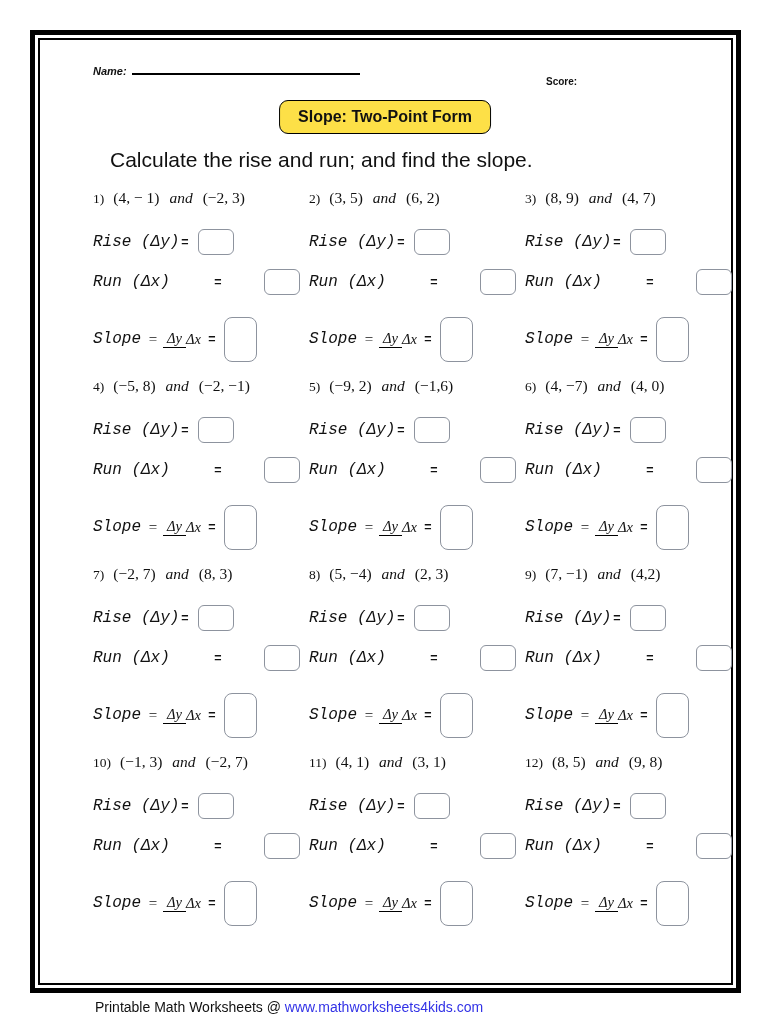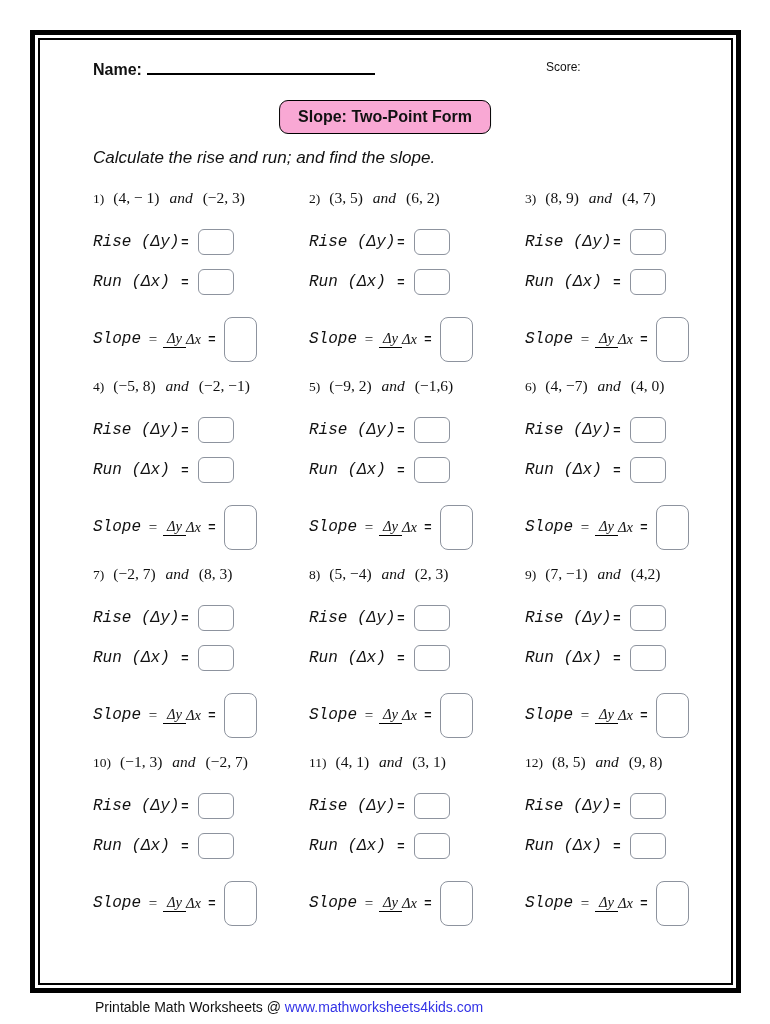--- a/index.html
+++ b/index.html
@@ -9,50 +9,50 @@
     font-family:"Liberation Sans", sans-serif;
     overflow:hidden;
   }
   
   .frame {
     position:absolute; left:30px; top:30px; width:711px; height:963px;
     box-sizing:border-box; border:5px solid #000;
     box-shadow: inset 0 0 0 3px #fff, inset 0 0 0 5px #000;
     background:#fff;
   }
-  .name-row { position:absolute; left:93px; top:60px; font-size:16px; font-weight:bold; }
+  .name-row { position:absolute; left:93px; top:60px; font-size:11px; font-weight:bold;font-style:italic; }
   .name-line {
     display:inline-block; width:228px; height:13px; margin-left:5px;
     border-bottom:2px solid #000; vertical-align:baseline;
   }
-  .score { position:absolute; left:546px; top:60px; font-size:12px; font-weight:normal; }
+  .score { position:absolute; left:546px; top:76px; font-size:10px; font-weight:bold; }
   .title-box {
     position:absolute; top:100px; left:385px; transform:translateX(-50%);
-    border:1.6px solid #000; border-radius:9px; background:#f9a8d4;
+    border:1.6px solid #000; border-radius:9px; background:#fde047;
     padding:7px 18px; font-size:16px; font-weight:bold; white-space:nowrap;
   }
-  .instruction { position:absolute; left:93px; top:148px; font-size:17px;font-style:italic; }
+  .instruction { position:absolute; left:110px; top:148px; font-size:21px; }
 
   .problems-grid {
     position:absolute; left:93px; top:187px; width:648px;
     display:grid; grid-template-columns:216px 216px 216px; grid-auto-rows:188px;
   }
   .cell { position:relative; }
   .prob-line {
     position:absolute; top:2px; left:0; white-space:nowrap;
     font-family:"Liberation Serif", serif; font-size:15.5px;
   }
   .pnum { font-size:13.5px; margin-right:9px; }
   .conj { font-style:italic; margin:0 10px; }
   .math-row {
     position:absolute; left:0; display:flex; align-items:center; white-space:nowrap;
     font-family:"Liberation Serif", serif; font-style:italic; font-size:16px;
   }
   .rise-row { top:40px; height:30px; }
-  .run-row  { top:80px; height:30px; }
+  .run-row  { top:80px; height:30px;gap:33px; }
   .slope-row{ top:126px; height:52px; }
   .mlabel { display:inline-block; width:85px;font-family:Liberation Mono, monospace; }
   .eq {
     font-style:normal; font-family:"Liberation Sans", sans-serif;
     font-size:12.5px; font-weight:bold; display:inline-block; width:14px; text-align:center;
   }
   .eq-serif {
     font-family:"Liberation Serif", serif; font-size:15px; font-weight:normal;
     width:16px; margin:0 2px;
   }

